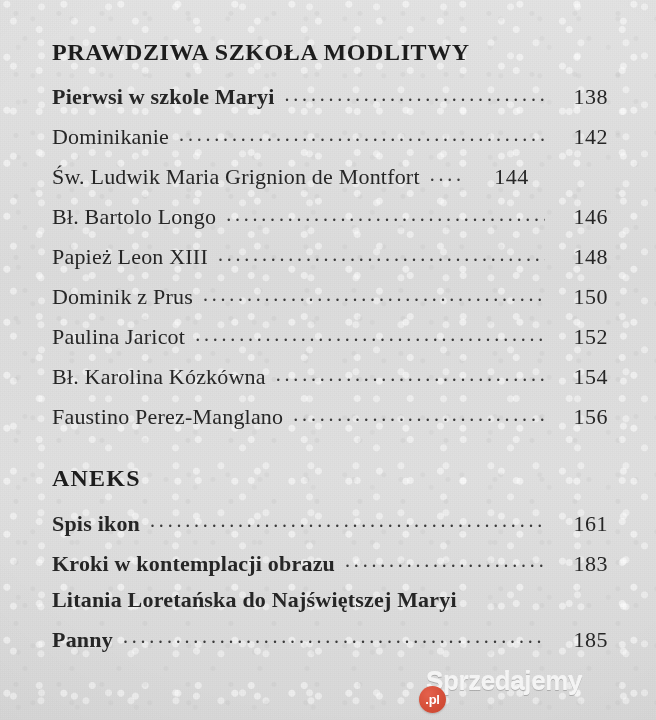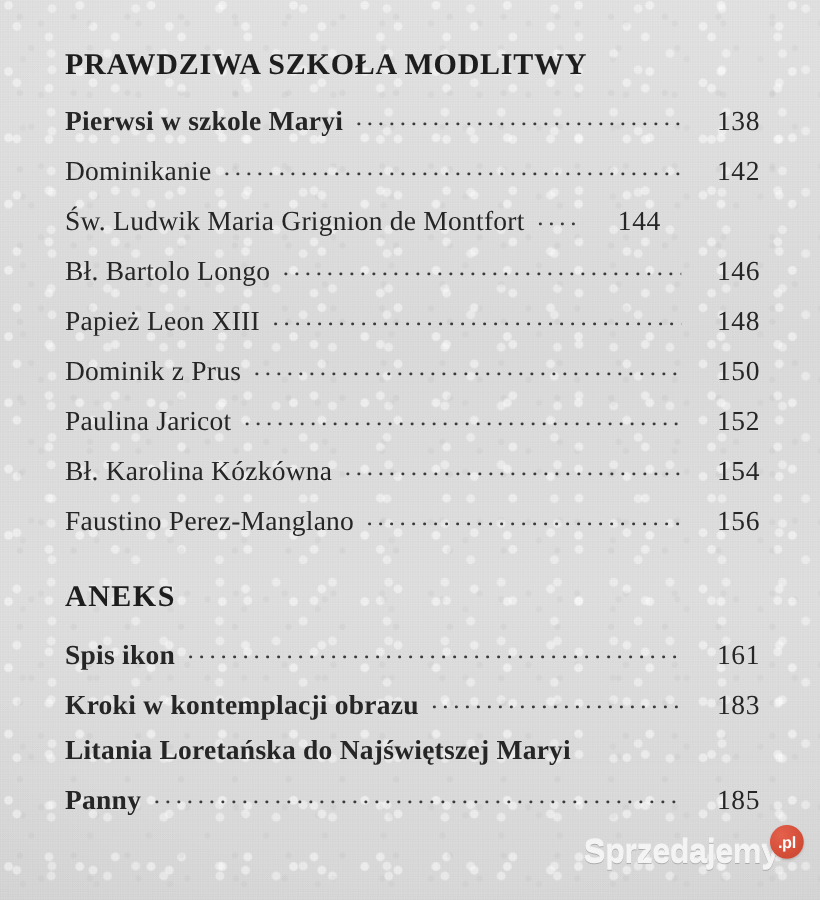--- a/index.html
+++ b/index.html
@@ -145,26 +145,27 @@
 
   .entry-multiline .entry { margin-top: 14px; }
 
   
   .gap-before-section { margin-top: 36px; }
   .first-entry { margin-top: 16px; }
 
   
   .watermark {
     position: absolute;
-    left: 467px;
+    left: 426px;
     top: 668px;
     display: flex;
     align-items: flex-start;
     pointer-events: none;
     user-select: none;
+    flex-direction: column;
   }
 
   .watermark-text {
     font-family: "Liberation Sans", "DejaVu Sans", sans-serif;
     font-size: 26px;
     font-weight: bold;
     letter-spacing: -0.4px;
     color: #f4f4f4;
     text-shadow:
       0 1px 0 rgba(120,120,120,0.45),

